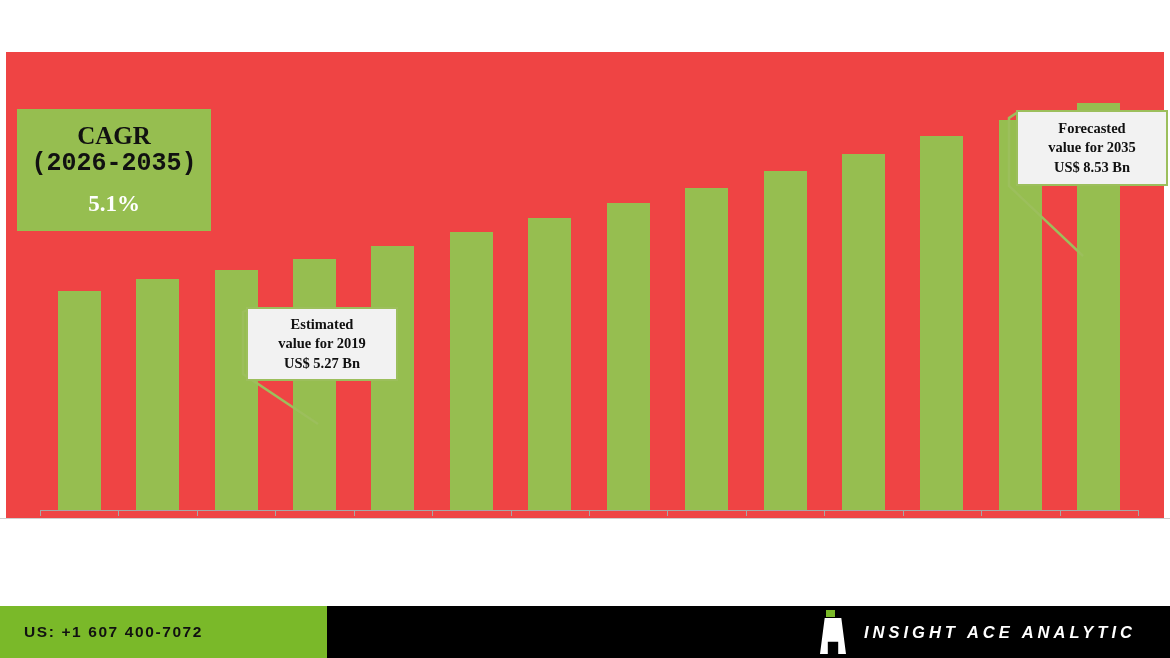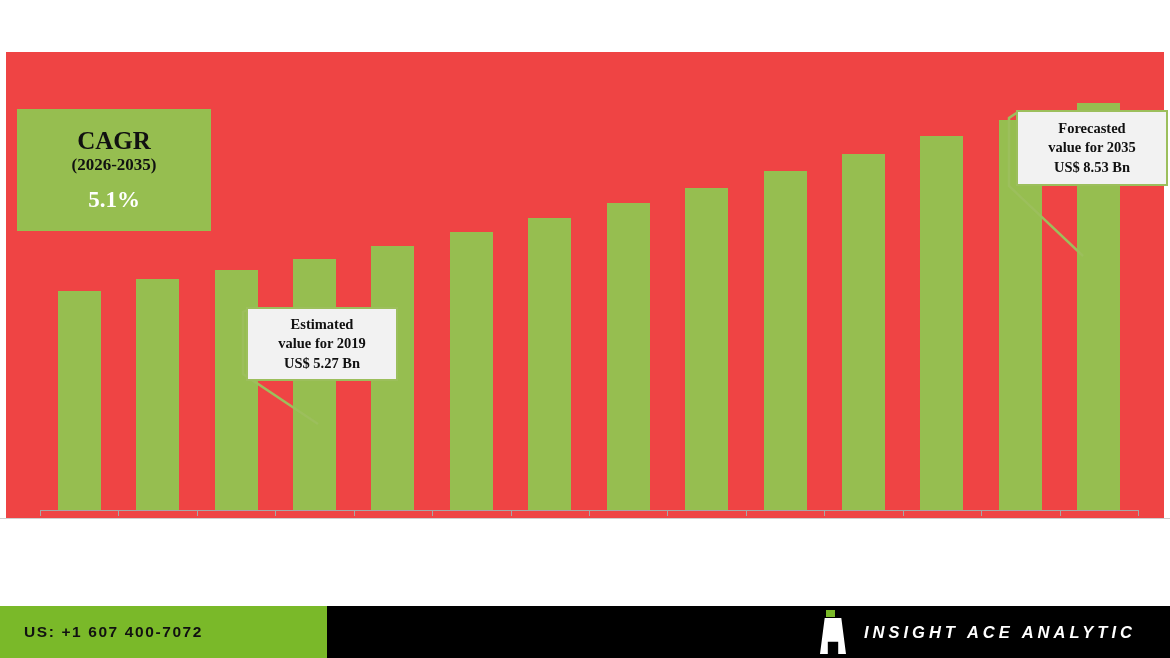--- a/index.html
+++ b/index.html
@@ -55,21 +55,21 @@
   }
 
   
   .cagr-box {
     position: absolute; left: 11px; top: 57px; width: 194px; height: 122px;
     background: #96be50; display: flex; flex-direction: column;
     align-items: center; justify-content: center;
     font-family: "Liberation Serif", serif;
   }
   .cagr-l1 { font-size: 25px; font-weight: bold; color: #111111; line-height: 1.12; }
-  .cagr-l2 { font-size: 17px; font-weight: bold; color: #111111; line-height: 1.12; }
+  .cagr-l2 { font-size: 25px; font-weight: bold; color: #111111; line-height: 1.12; font-family: Liberation Mono, monospace; }
   .cagr-l3 { font-size: 23px; font-weight: bold; color: #ffffff; line-height: 1.2; margin-top: 12px; }
 
   
   .callout {
     position: absolute; background: #f2f2f2; border: 2.5px solid #9cbf5c;
     display: flex; flex-direction: column; align-items: center; justify-content: center;
     font-family: "Liberation Serif", serif; color: #111111;
     font-size: 14.5px; font-weight: bold; line-height: 1.32; text-align: center;
     padding: 4px 8px;
   }

